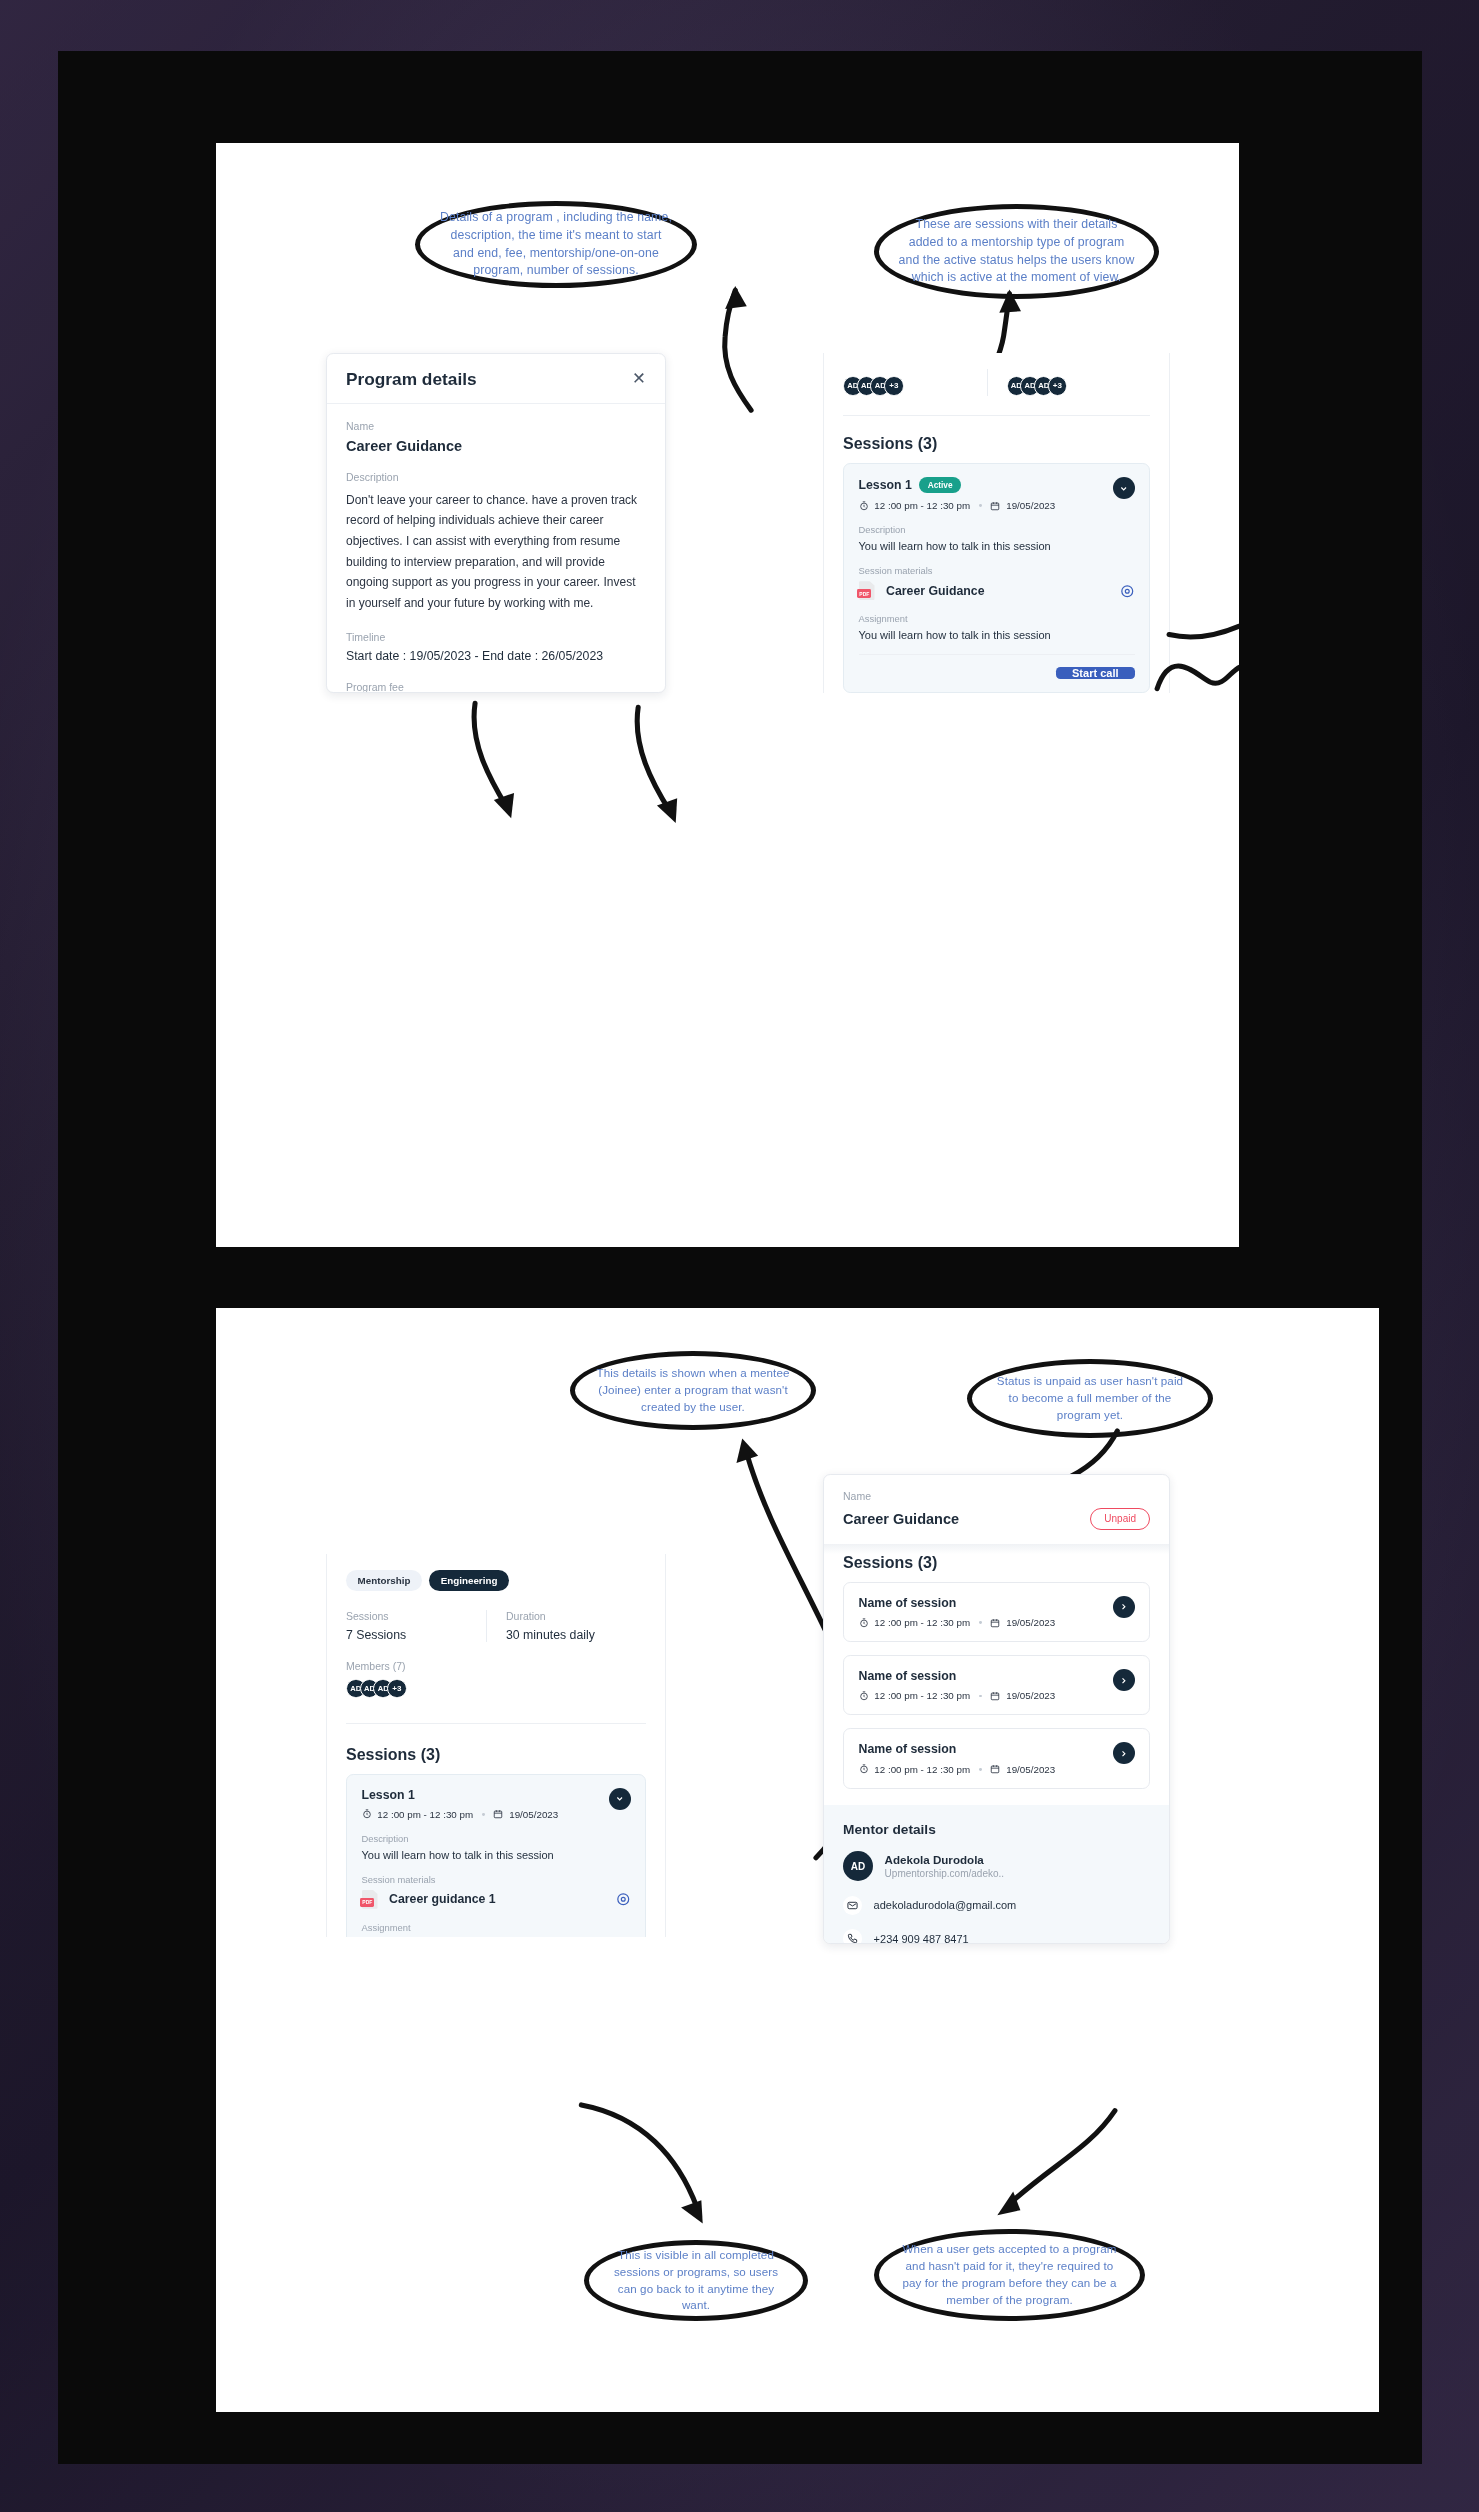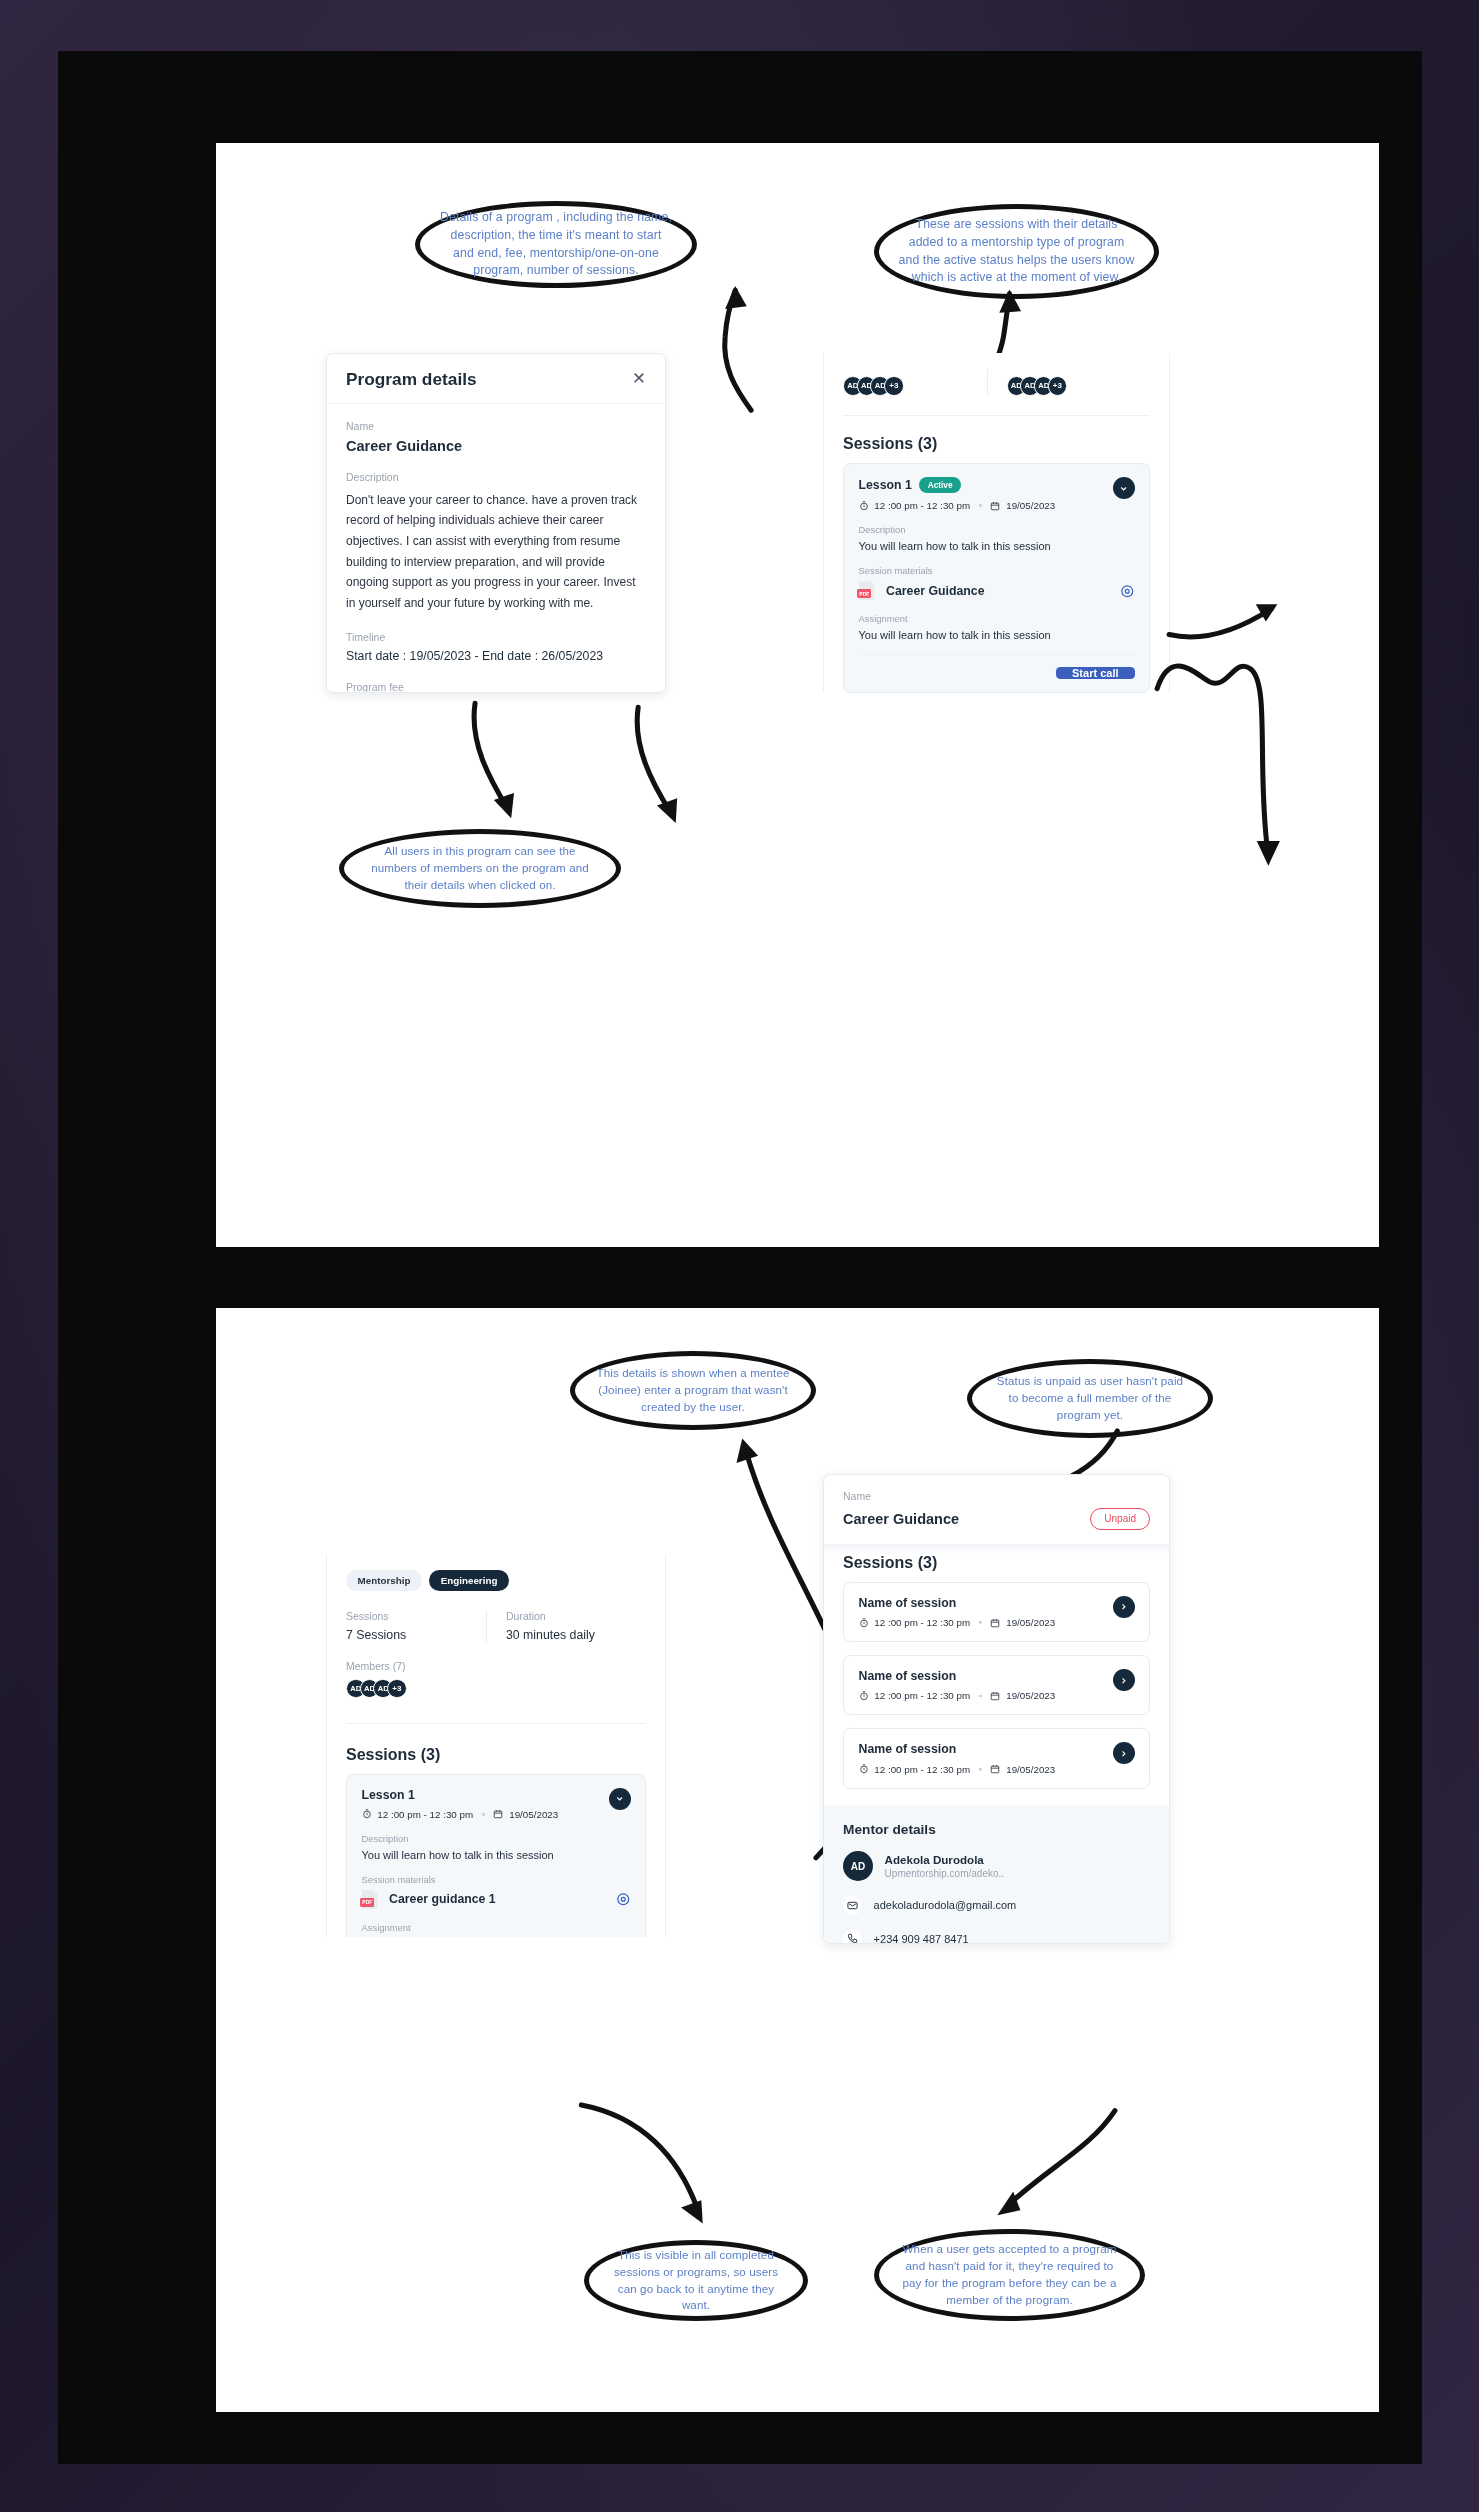--- a/index.html
+++ b/index.html
@@ -18,21 +18,21 @@
     background: radial-gradient(ellipse at 50% 45%, rgba(255,255,255,0.06) 0%, rgba(0,0,0,0.35) 75%);
     pointer-events:none;
   }
   .board {
     position: absolute; left: 58px; top: 51px; width: 1364px; height: 2413px;
     background: #0a0a0a;
   }
   .sheet {
     position: absolute; background: #fff; overflow: hidden;
   }
-  #sheet1 { left: 158px; top: 92px; width: 1163px; height: 1104px; }
+  #sheet1 { left: 158px; top: 92px; width: 1023px; height: 1104px; }
   #sheet2 { left: 158px; top: 1257px; width: 1163px; height: 1104px; }
 
   
   .bubble {
     position: absolute;
     display: flex; align-items: center; justify-content: center;
     text-align: center;
     color: #5b7fc7;
     border: 5px solid #111;
     border-radius: 50%;
@@ -281,21 +281,20 @@
 
       <svg class="ink" style="left:246px; top:556px;" width="94" height="130" viewBox="0 0 130 180">
         <path d="M18 6 C 10 60, 38 110, 62 150" stroke="#111" stroke-width="7" fill="none" stroke-linecap="round"></path>
         <path d="M68 165 L 44 140 L 72 130 Z" fill="#111"></path>
       </svg>
       <svg class="ink" style="left:412px; top:560px;" width="94" height="130" viewBox="0 0 130 180">
         <path d="M14 6 C 6 60, 34 112, 58 150" stroke="#111" stroke-width="7" fill="none" stroke-linecap="round"></path>
         <path d="M66 166 L 40 142 L 68 132 Z" fill="#111"></path>
       </svg>
 
-      <div class="bubble small" style="left:123px; top:686px; width:282px; height:79px;">All users in this program can see the numbers of members on the program and their details when clicked on.</div>
     </div>
 
     <div class="sheet" id="sheet2">
 
       <div class="bubble small" style="left:354px; top:43px; width:246px; height:79px;">This details is shown when a mentee (Joinee) enter a program that wasn't created by the user.</div>
       <div class="bubble small" style="left:751px; top:51px; width:246px; height:79px;">Status is unpaid as user hasn't paid to become a full member of the program yet.</div>
 
       <svg class="ink" style="left:506px; top:116px;" width="159" height="441" viewBox="0 0 220 610">
         <path d="M130 600 C 210 520, 196 400, 150 300 C 106 206, 60 130, 34 40" stroke="#111" stroke-width="7" fill="none" stroke-linecap="round"></path>
         <path d="M28 20 L 20 54 L 50 44 Z" fill="#111"></path>

